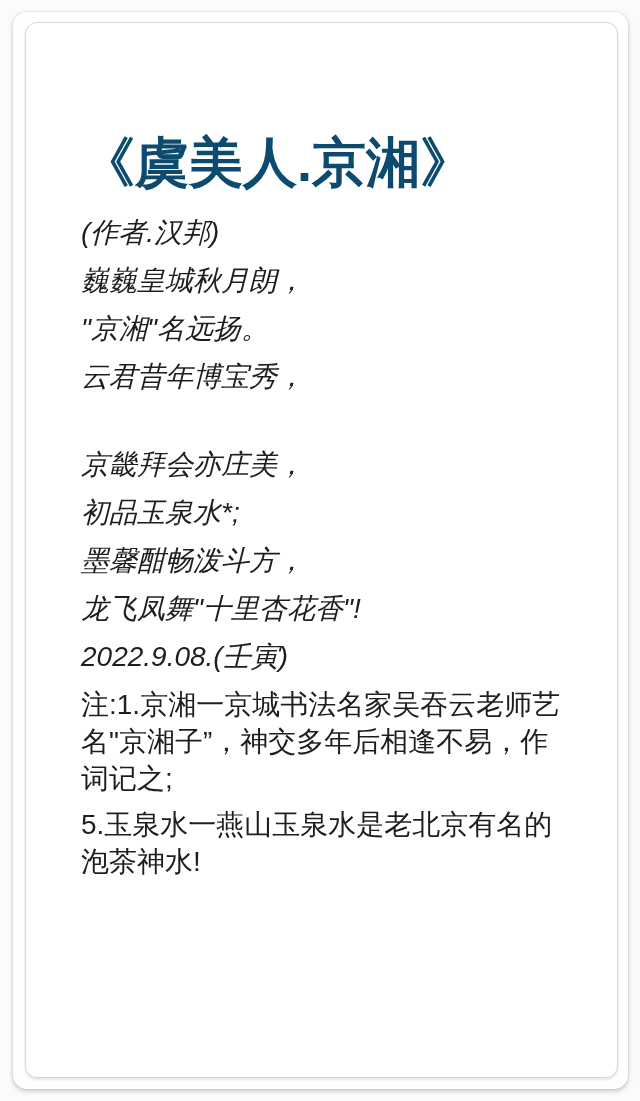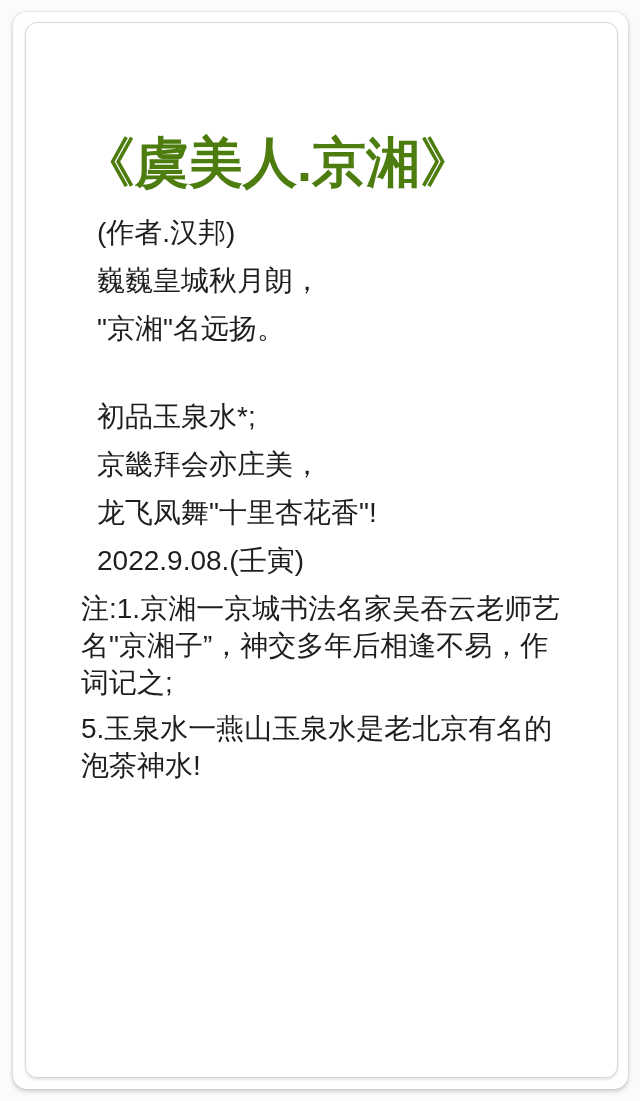--- a/index.html
+++ b/index.html
@@ -39,29 +39,30 @@
     position: absolute;
     left: 55px;
     top: 104px;
     width: 482px;
     color: #1e1e1e;
   }
   .title {
     font-size: 54px;
     line-height: 70px;
     font-weight: 700;
-    color: #4d7c0f;
+    color: #0c4a6e;
     margin: 0 0 17px 0;
     white-space: nowrap;
   }
   p.line {
     font-size: 28px;
     line-height: 38px;
-    margin: 0 0 10px 16px;
+    margin: 0 0 10px 0;
     white-space: nowrap;
+    font-style: italic;
   }
   .stanza-gap {
     height: 40px;
   }
   p.note {
     font-size: 28px;
     line-height: 37px;
     margin: 0 0 9px 0;
     overflow-wrap: break-word;
     word-break: break-all;
@@ -74,27 +75,29 @@
   <div class="frame">
     <div class="content">
 
       <h1 class="title">《虞美人.京湘》</h1>
 
       <p class="line">(作者.汉邦)</p>
 
       <div>
         <p class="line">巍巍皇城秋月朗，</p>
         <p class="line">"京湘"名远扬。</p>
+        <p class="line">云君昔年博宝秀，</p>
       </div>
 
       <div class="stanza-gap"></div>
 
       <div>
+        <p class="line">京畿拜会亦庄美，</p>
         <p class="line">初品玉泉水*;</p>
-        <p class="line">京畿拜会亦庄美，</p>
+        <p class="line">墨馨酣畅泼斗方，</p>
         <p class="line">龙飞凤舞"十里杏花香"!</p>
       </div>
 
 
       <p class="line">2022.9.08.(壬寅)</p>
 
       <div>
         <p class="note">注:1.京湘一京城书法名家吴吞云老师艺名"京湘子”，神交多年后相逢不易，作词记之;</p>
         <p class="note">5.玉泉水一燕山玉泉水是老北京有名的泡茶神水!</p>
       </div>

